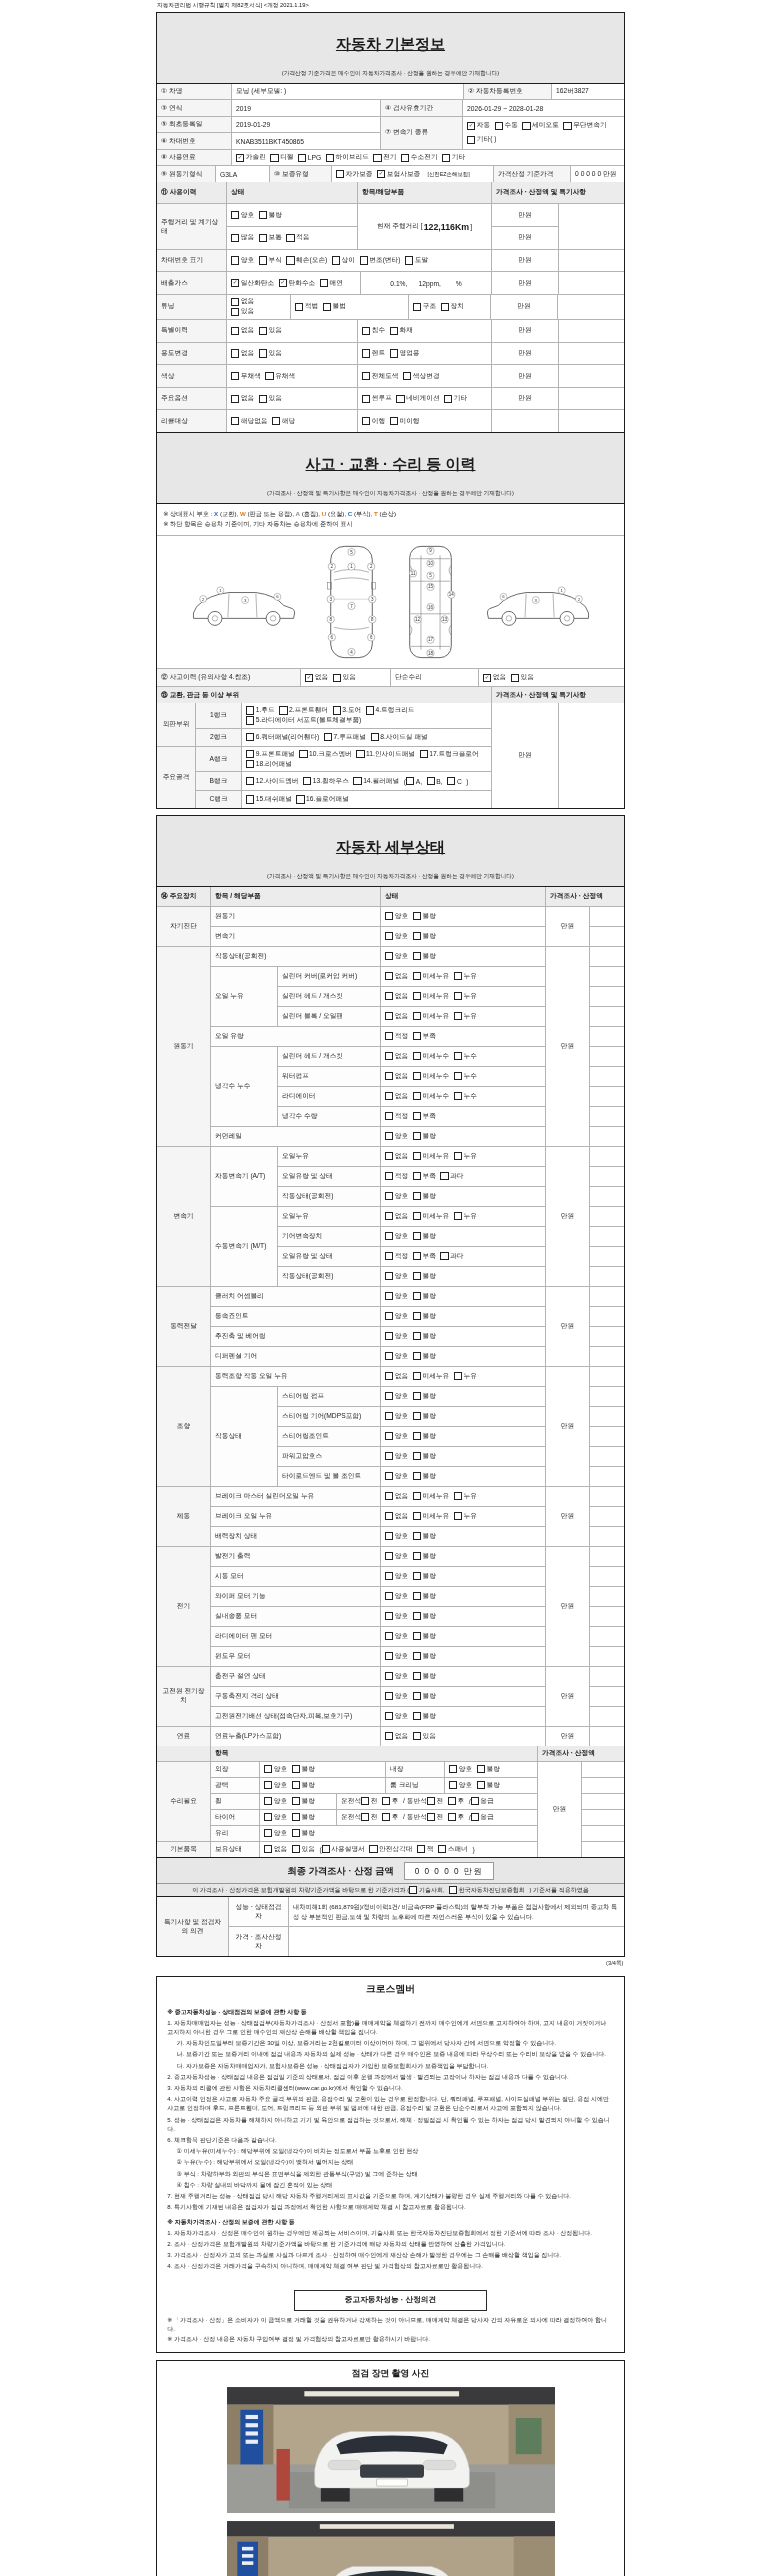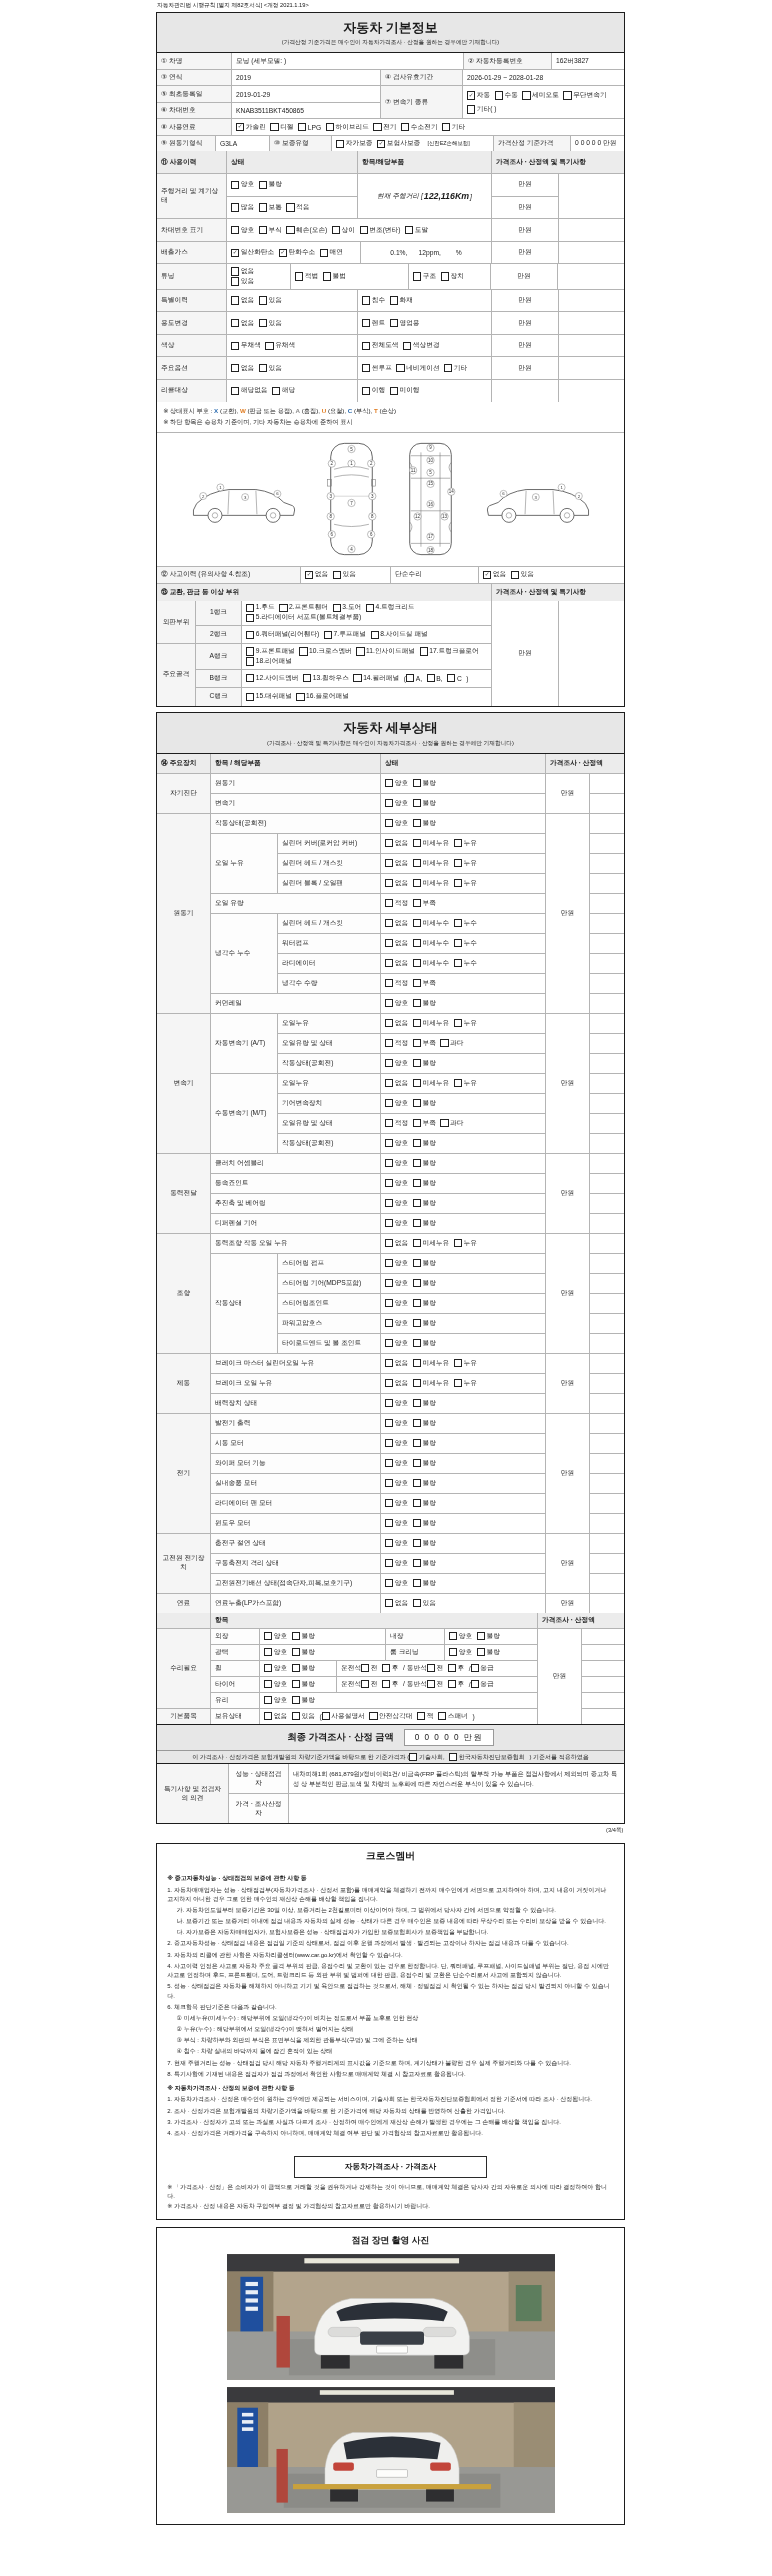--- a/index.html
+++ b/index.html
@@ -8,21 +8,21 @@
 .regnote{font-size:5.7px;padding:1px 0 1.5px 1px;color:#111;}
 .box{border:1px solid #1d1d1d;background:#fff;}
 .docbox{background:#41454e;color:#fff;padding:0 7.2px 4.1px 7.2px;position:relative;}
 .docstripe{height:2.6px;background:#fff;margin:1.5px -7.2px 7.2px -7.2px;}
 .doctitle{text-align:center;font-size:15.5px;font-weight:bold;letter-spacing:0.5px;}
 .docsub{text-align:center;font-size:8.8px;margin-top:3.1px;}
 .docnote{text-align:center;font-size:5.7px;color:#e3e3e3;margin-top:2.6px;}
 .docnum{font-size:7.7px;font-weight:bold;margin-top:7.2px;}
 .sech{background:#e7e7e7;border-top:1px solid #1d1d1d;border-bottom:1px solid #1d1d1d;text-align:center;padding:6.2px 4.1px 5.2px;}
 .sech.first{border-top:none;}
-.sech h2{margin:0;font-size:13px;font-weight:bold;}
+.sech h2{margin:16px;font-size:15px;font-weight:bold;text-decoration:underline;}
 .sech .sub{font-size:5.7px;margin-top:2.6px;color:#222;}
 .tbl{width:100%;}
 .t-row{display:flex;align-items:stretch;border-bottom:0.5px solid #b4b4b4;overflow:hidden;}
 .tbl > .t-row:last-child{border-bottom:none;}
 .cell{border-right:0.5px solid #b4b4b4;padding:2.1px 4.1px;display:flex;flex-wrap:wrap;align-items:center;font-size:6.7px;box-sizing:border-box;min-height:13.4px;background:#fff;}
 .t-row > .cell:last-child{border-right:none;flex:1 1 auto !important;}
 .cell.nopad{padding:0;display:block;}
 .cell.nopad > .t-row:last-child{border-bottom:none;}
 .cell.lbl{background:#f5f5f5;}
 .cell.hd{background:#ececec;font-weight:bold;}
@@ -210,21 +210,21 @@
                   <span class="cbx"></span>
                   <span>보통</span>
                 </span>
                 <span class="cb">
                   <span class="cbx"></span>
                   <span>적음</span>
                 </span>
               </div>
             </div>
           </div>
-          <div class="cell ctr" style="flex: 0 0 134px; width: 134px; font-style: italic;">현재 주행거리 [ <span class="big">122,116Km</span> ]</div>
+          <div class="cell ctr" style="flex: 0 0 134px; width: 134px;">현재 주행거리 [ <span class="big">122,116Km</span> ]</div>
           <div class="cell nopad" style="flex: 0 0 67px; width: 67px;">
             <div class="t-row">
               <div class="cell price" style="flex: 0 0 67px; width: 67px;">만원</div>
             </div>
             <div class="t-row">
               <div class="cell price" style="flex: 0 0 67px; width: 67px;">만원</div>
             </div>
           </div>
           <div class="cell " style="flex: 0 0 67px; width: 67px;"></div>
         </div>
@@ -438,20 +438,24 @@
             <span class="cb">
               <span class="cbx"></span>
               <span>미이행</span>
             </span>
           </div>
           <div class="cell " style="flex: 0 0 67px; width: 67px;"></div>
           <div class="cell " style="flex: 0 0 67px; width: 67px;"></div>
         </div>
       </div>
 
+    <div class="sech">
+      <h2>사고 · 교환 · 수리 등 이력</h2>
+      <div class="sub">(가격조사 · 산정액 및 특기사항은 매수인이 자동차가격조사 · 산정을 원하는 경우에만 기재합니다)</div>
+    </div>
     <div class="notes">
       <div class="legend" id="legend1"><span>※ 상태표시 부호 : </span><span style="color: rgb(43, 108, 176); font-weight: bold;">X</span><span> (교환), </span><span style="color: rgb(224, 123, 31); font-weight: bold;">W</span><span> (판금 또는 용접), </span><span style="color: rgb(138, 138, 138); font-weight: bold;">A</span><span> (흠집), </span><span style="color: rgb(224, 123, 31); font-weight: bold;">U</span><span> (요철), </span><span style="color: rgb(43, 108, 176); font-weight: bold;">C</span><span> (부식), </span><span style="color: rgb(224, 123, 31); font-weight: bold;">T</span><span> (손상)</span></div>
       <div id="legend2">※ 하단 항목은 승용차 기준이며, 기타 자동차는 승용차에 준하여 표시</div>
     </div>
 
     <div class="diagwrap">
       <svg id="dg0" width="113" height="57" viewBox="0 0 210 105">
         <path d="M12,72 L18,60 Q40,38 78,34 L128,34 Q162,38 180,58 L196,64 Q200,66 200,72 L198,82 L12,82 Z" fill="none" stroke="#555" stroke-width="1.6"></path>
         <line x1="78" y1="36" x2="76" y2="80" stroke="#777"></line>
           <line x1="128" y1="36" x2="130" y2="80" stroke="#777"></line>
@@ -1745,21 +1749,21 @@
         <div class="nl ind1">③ 부식 : 차량하부와 외판의 부식은 표면부식을 제외한 관통부식(구멍) 및 그에 준하는 상태</div>
         <div class="nl ind1">④ 침수 : 차량 실내의 바닥까지 물에 잠긴 흔적이 있는 상태</div>
         <div class="nl">7. 현재 주행거리는 성능 · 상태점검 당시 해당 자동차 주행거리계의 표시값을 기준으로 하며, 계기상태가 불량한 경우 실제 주행거리와 다를 수 있습니다.</div>
         <div class="nl">8. 특기사항에 기재된 내용은 점검자가 점검 과정에서 확인한 사항으로 매매계약 체결 시 참고자료로 활용됩니다.</div>
         <div class="nl nh">※ 자동차가격조사 · 산정의 보증에 관한 사항 등</div>
         <div class="nl">1. 자동차가격조사 · 산정은 매수인이 원하는 경우에만 제공되는 서비스이며, 기술사회 또는 한국자동차진단보증협회에서 정한 기준서에 따라 조사 · 산정됩니다.</div>
         <div class="nl">2. 조사 · 산정가격은 보험개발원의 차량기준가액을 바탕으로 한 기준가격에 해당 자동차의 상태를 반영하여 산출한 가격입니다.</div>
         <div class="nl">3. 가격조사 · 산정자가 고의 또는 과실로 사실과 다르게 조사 · 산정하여 매수인에게 재산상 손해가 발생한 경우에는 그 손해를 배상할 책임을 집니다.</div>
         <div class="nl">4. 조사 · 산정가격은 거래가격을 구속하지 아니하며, 매매계약 체결 여부 판단 및 가격협상의 참고자료로만 활용됩니다.</div>
       </div>
-    <div class="vbox">자동차가격조사 · 가격조사</div>
+    <div class="vbox">중고자동차성능 · 산정의견</div>
     <div class="vnotes" id="valuation-notes">
         <div>※ 「가격조사 · 산정」은 소비자가 이 금액으로 거래할 것을 권유하거나 강제하는 것이 아니므로, 매매계약 체결은 당사자 간의 자유로운 의사에 따라 결정하여야 합니다.</div>
         <div>※ 가격조사 · 산정 내용은 자동차 구입여부 결정 및 가격협상의 참고자료로만 활용하시기 바랍니다.</div>
       </div>
   </div>
 
   <div class="box pbox">
     <div class="ptitle">점검 장면 촬영 사진</div>
     <svg class="photo" width="328" height="126" viewBox="0 0 636 244">
       <rect width="636" height="244" fill="#b3a48c"></rect>

